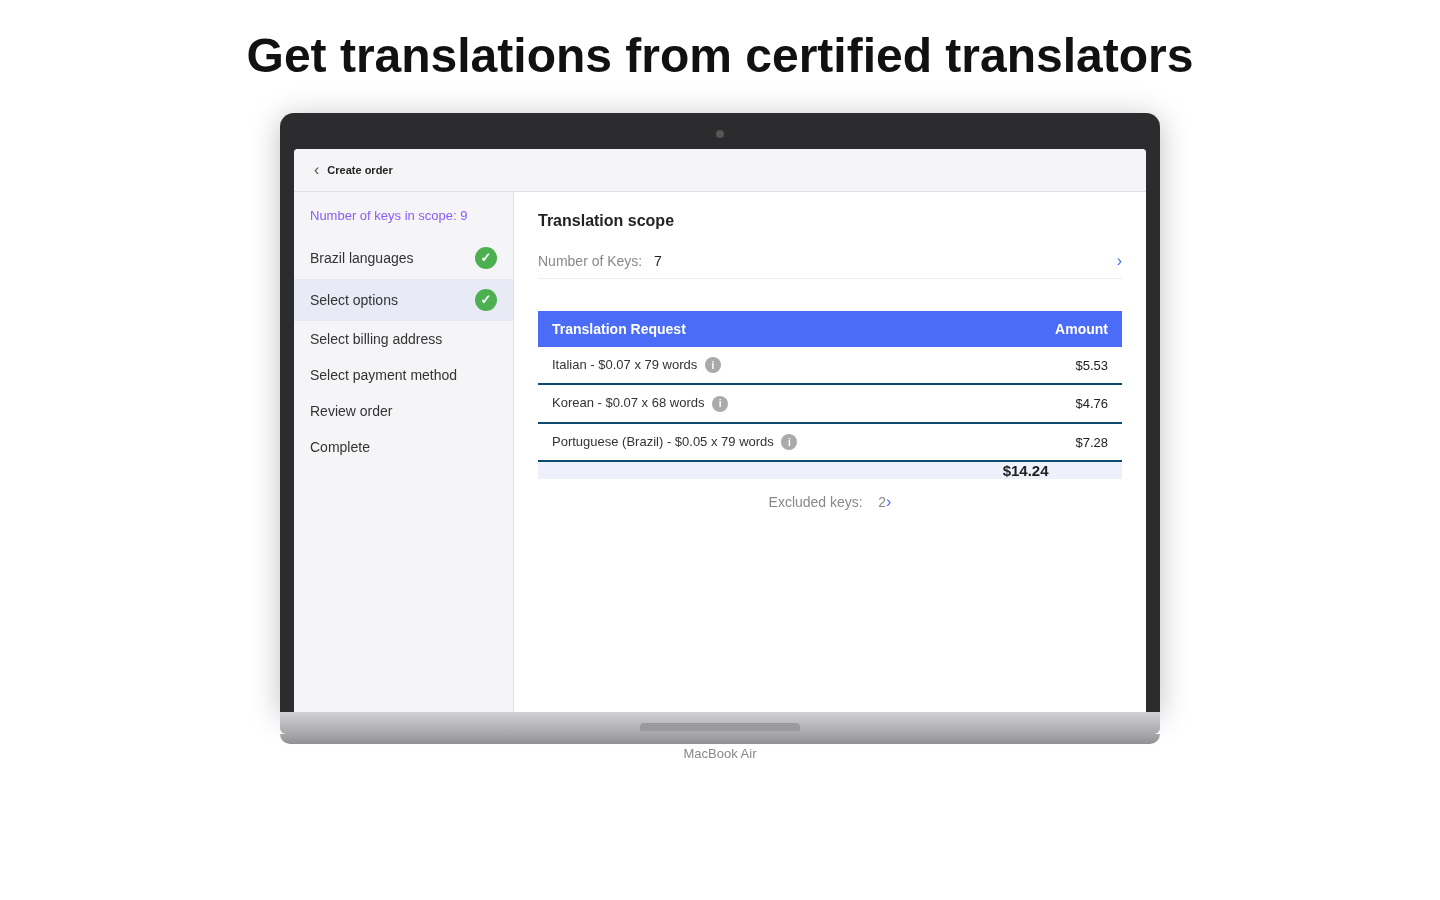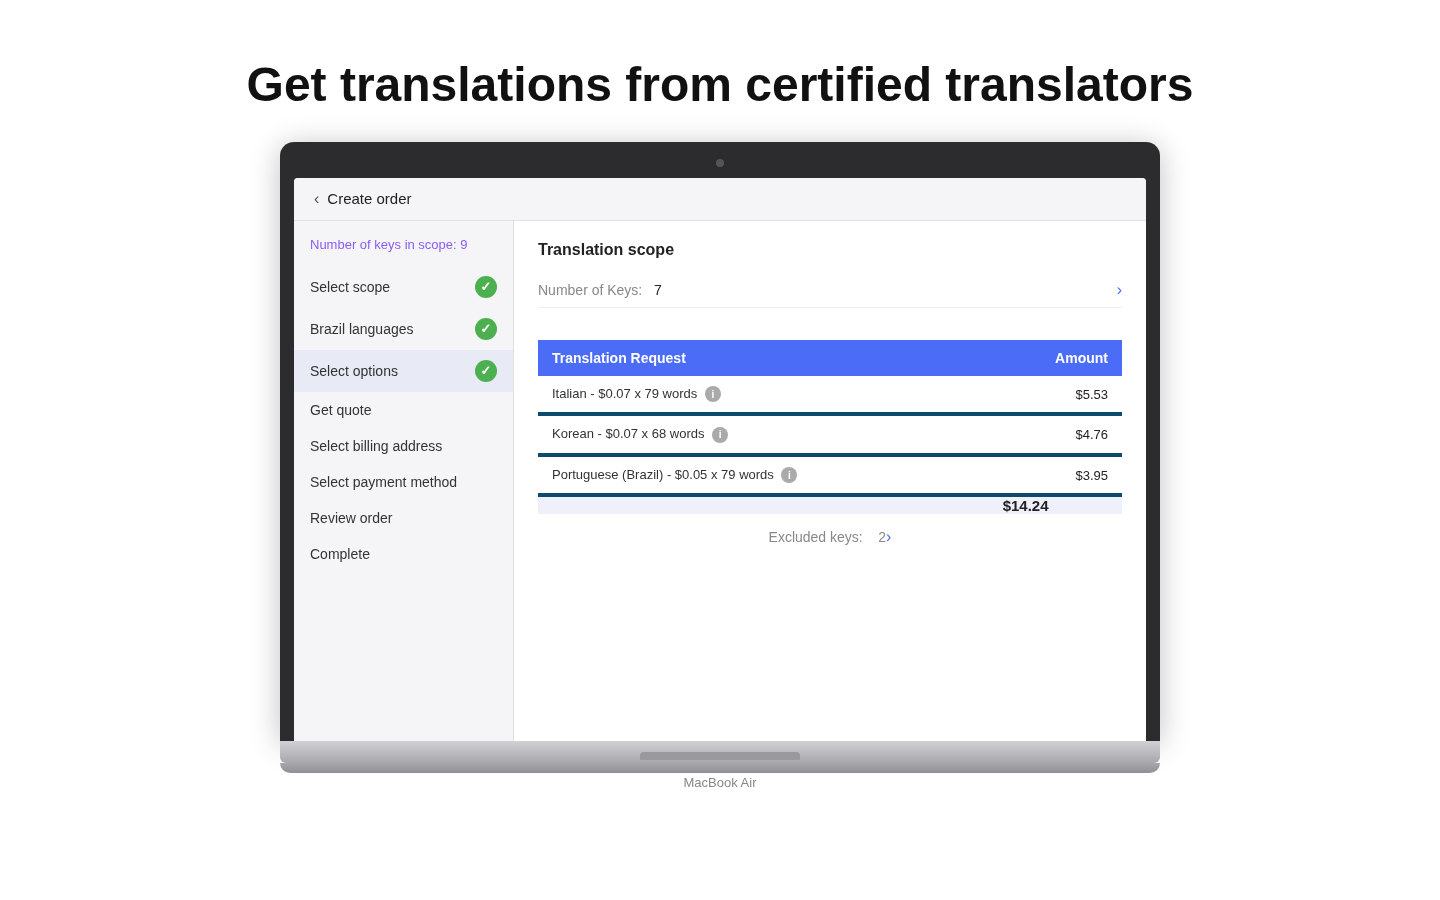--- a/index.html
+++ b/index.html
@@ -14,21 +14,20 @@
       padding: 30px 20px 20px;
     }
 
     .page-headline {
       font-size: 48px;
       font-weight: 700;
       color: #111;
       text-align: center;
       margin-bottom: 30px;
       line-height: 1.1;
-      margin-top: 29px;
     }
 
     
     .laptop-wrapper {
       position: relative;
       width: 880px;
     }
 
     .laptop-screen-outer {
       background: #2c2c2e;
@@ -93,22 +92,22 @@
     }
 
     .back-arrow {
       color: #555;
       font-size: 16px;
       margin-right: 8px;
       cursor: pointer;
     }
 
     .app-header-title {
-      font-size: 15px;
-      font-weight: 400;
+      font-size: 11px;
+      font-weight: 700;
       color: #222;
       text-align: center;
     }
 
     .app-body {
       display: flex;
       background: #f5f5f7;
     }
 
     
@@ -220,21 +219,21 @@
       font-weight: 600;
       text-align: left;
       margin-left: 20px;
     }
 
     .table-header th.amount-col {
       text-align: right;
     }
 
     .table-body tr {
-      border-bottom: 4px solid #0c4a6e;
+      border-bottom: 2px solid #0c4a6e;
     }
 
     .table-body td {
       padding: 10px 14px;
       font-size: 13px;
       color: #333;
     }
 
     .table-body td.amount-col {
       text-align: right;
@@ -347,33 +346,26 @@
       </div>
 
       <div class="app-body">
 
         <div class="sidebar">
 
           <div class="sidebar-keys-info">Number of keys in scope: 9</div>
 
           <div id="sidebar-items-container">
               <div class="sidebar-item">
-                <span class="sidebar-item-label">Select scope</span>
-                <div class="check-circle"></div>
-              </div>
-              <div class="sidebar-item">
                 <span class="sidebar-item-label">Brazil languages</span>
                 <div class="check-circle"></div>
               </div>
               <div class="sidebar-item active">
                 <span class="sidebar-item-label">Select options</span>
                 <div class="check-circle"></div>
-              </div>
-              <div class="sidebar-item">
-                <span class="sidebar-item-label">Get quote</span>
               </div>
               <div class="sidebar-item">
                 <span class="sidebar-item-label">Select billing address</span>
               </div>
               <div class="sidebar-item">
                 <span class="sidebar-item-label">Select payment method</span>
               </div>
               <div class="sidebar-item">
                 <span class="sidebar-item-label">Review order</span>
               </div>
@@ -410,21 +402,21 @@
               <tr>
                     <td>Italian - $0.07 x 79 words <span class="info-icon">i</span></td>
                     <td class="amount-col">$5.53</td>
                   </tr>
                   <tr>
                     <td>Korean - $0.07 x 68 words <span class="info-icon">i</span></td>
                     <td class="amount-col">$4.76</td>
                   </tr>
                   <tr>
                     <td>Portuguese (Brazil) - $0.05 x 79 words <span class="info-icon">i</span></td>
-                    <td class="amount-col">$3.95</td>
+                    <td class="amount-col">$7.28</td>
                   </tr>
                 </tbody>
               <tfoot>
                 <tr class="table-total-row">
                   <td></td>
                   <td>$14.24</td>
                 </tr>
               </tfoot>
             </table>
 

